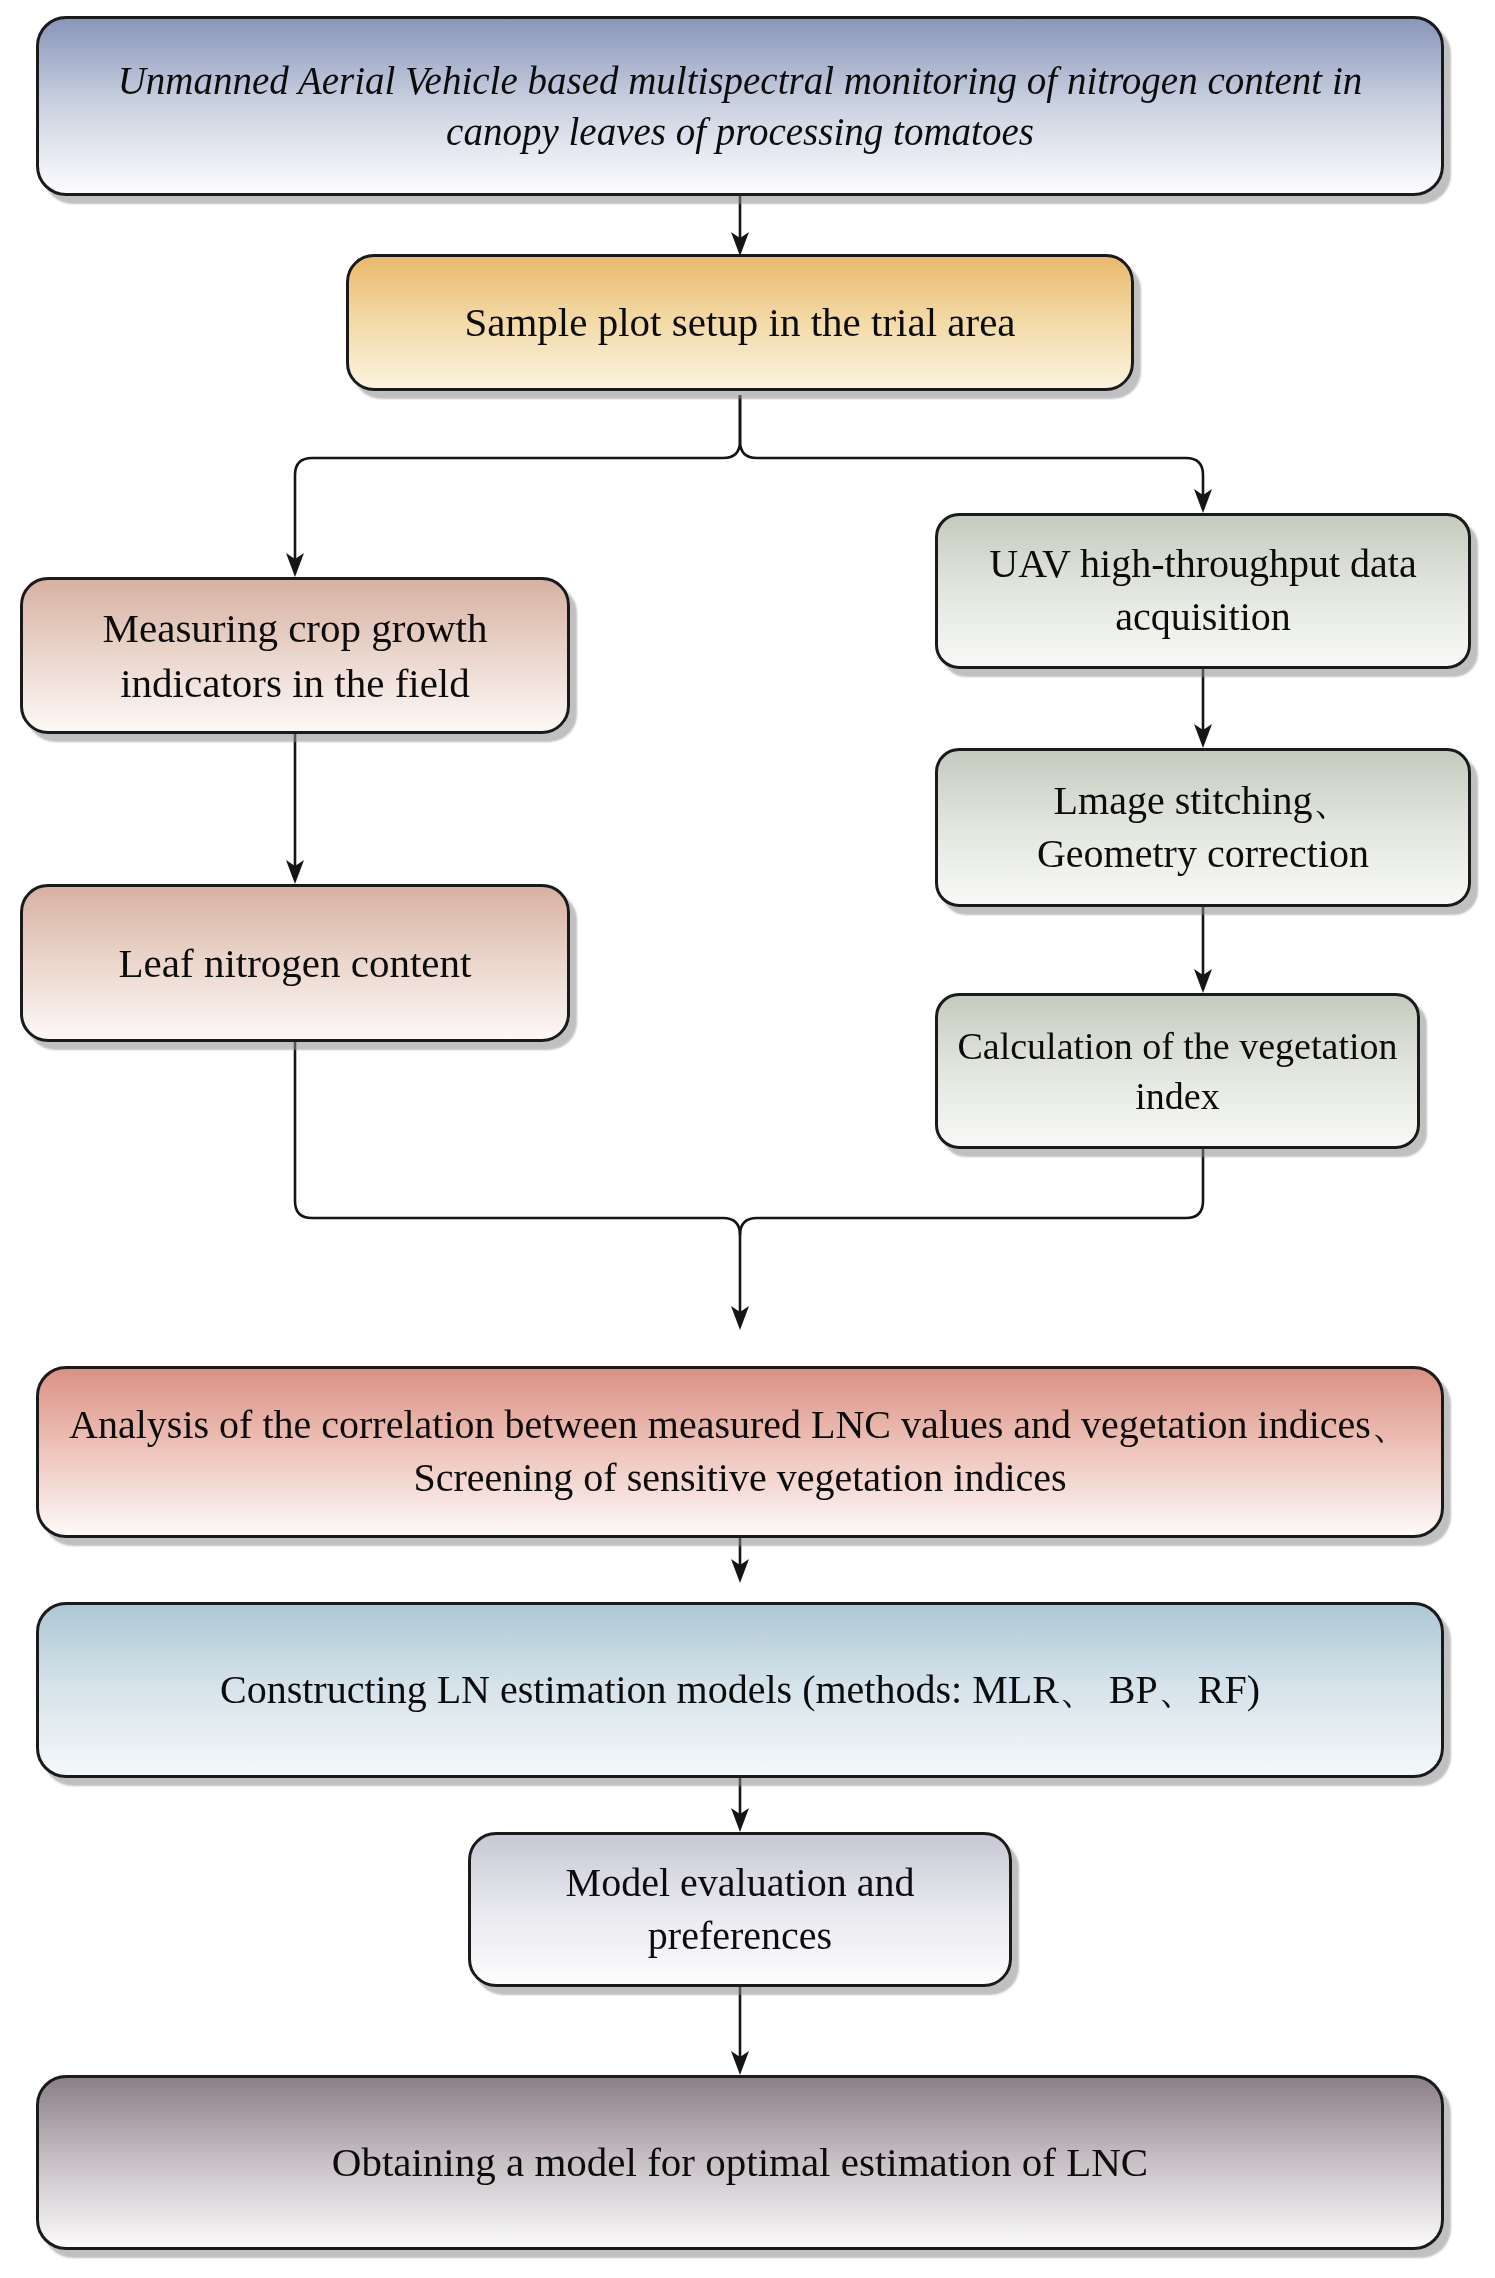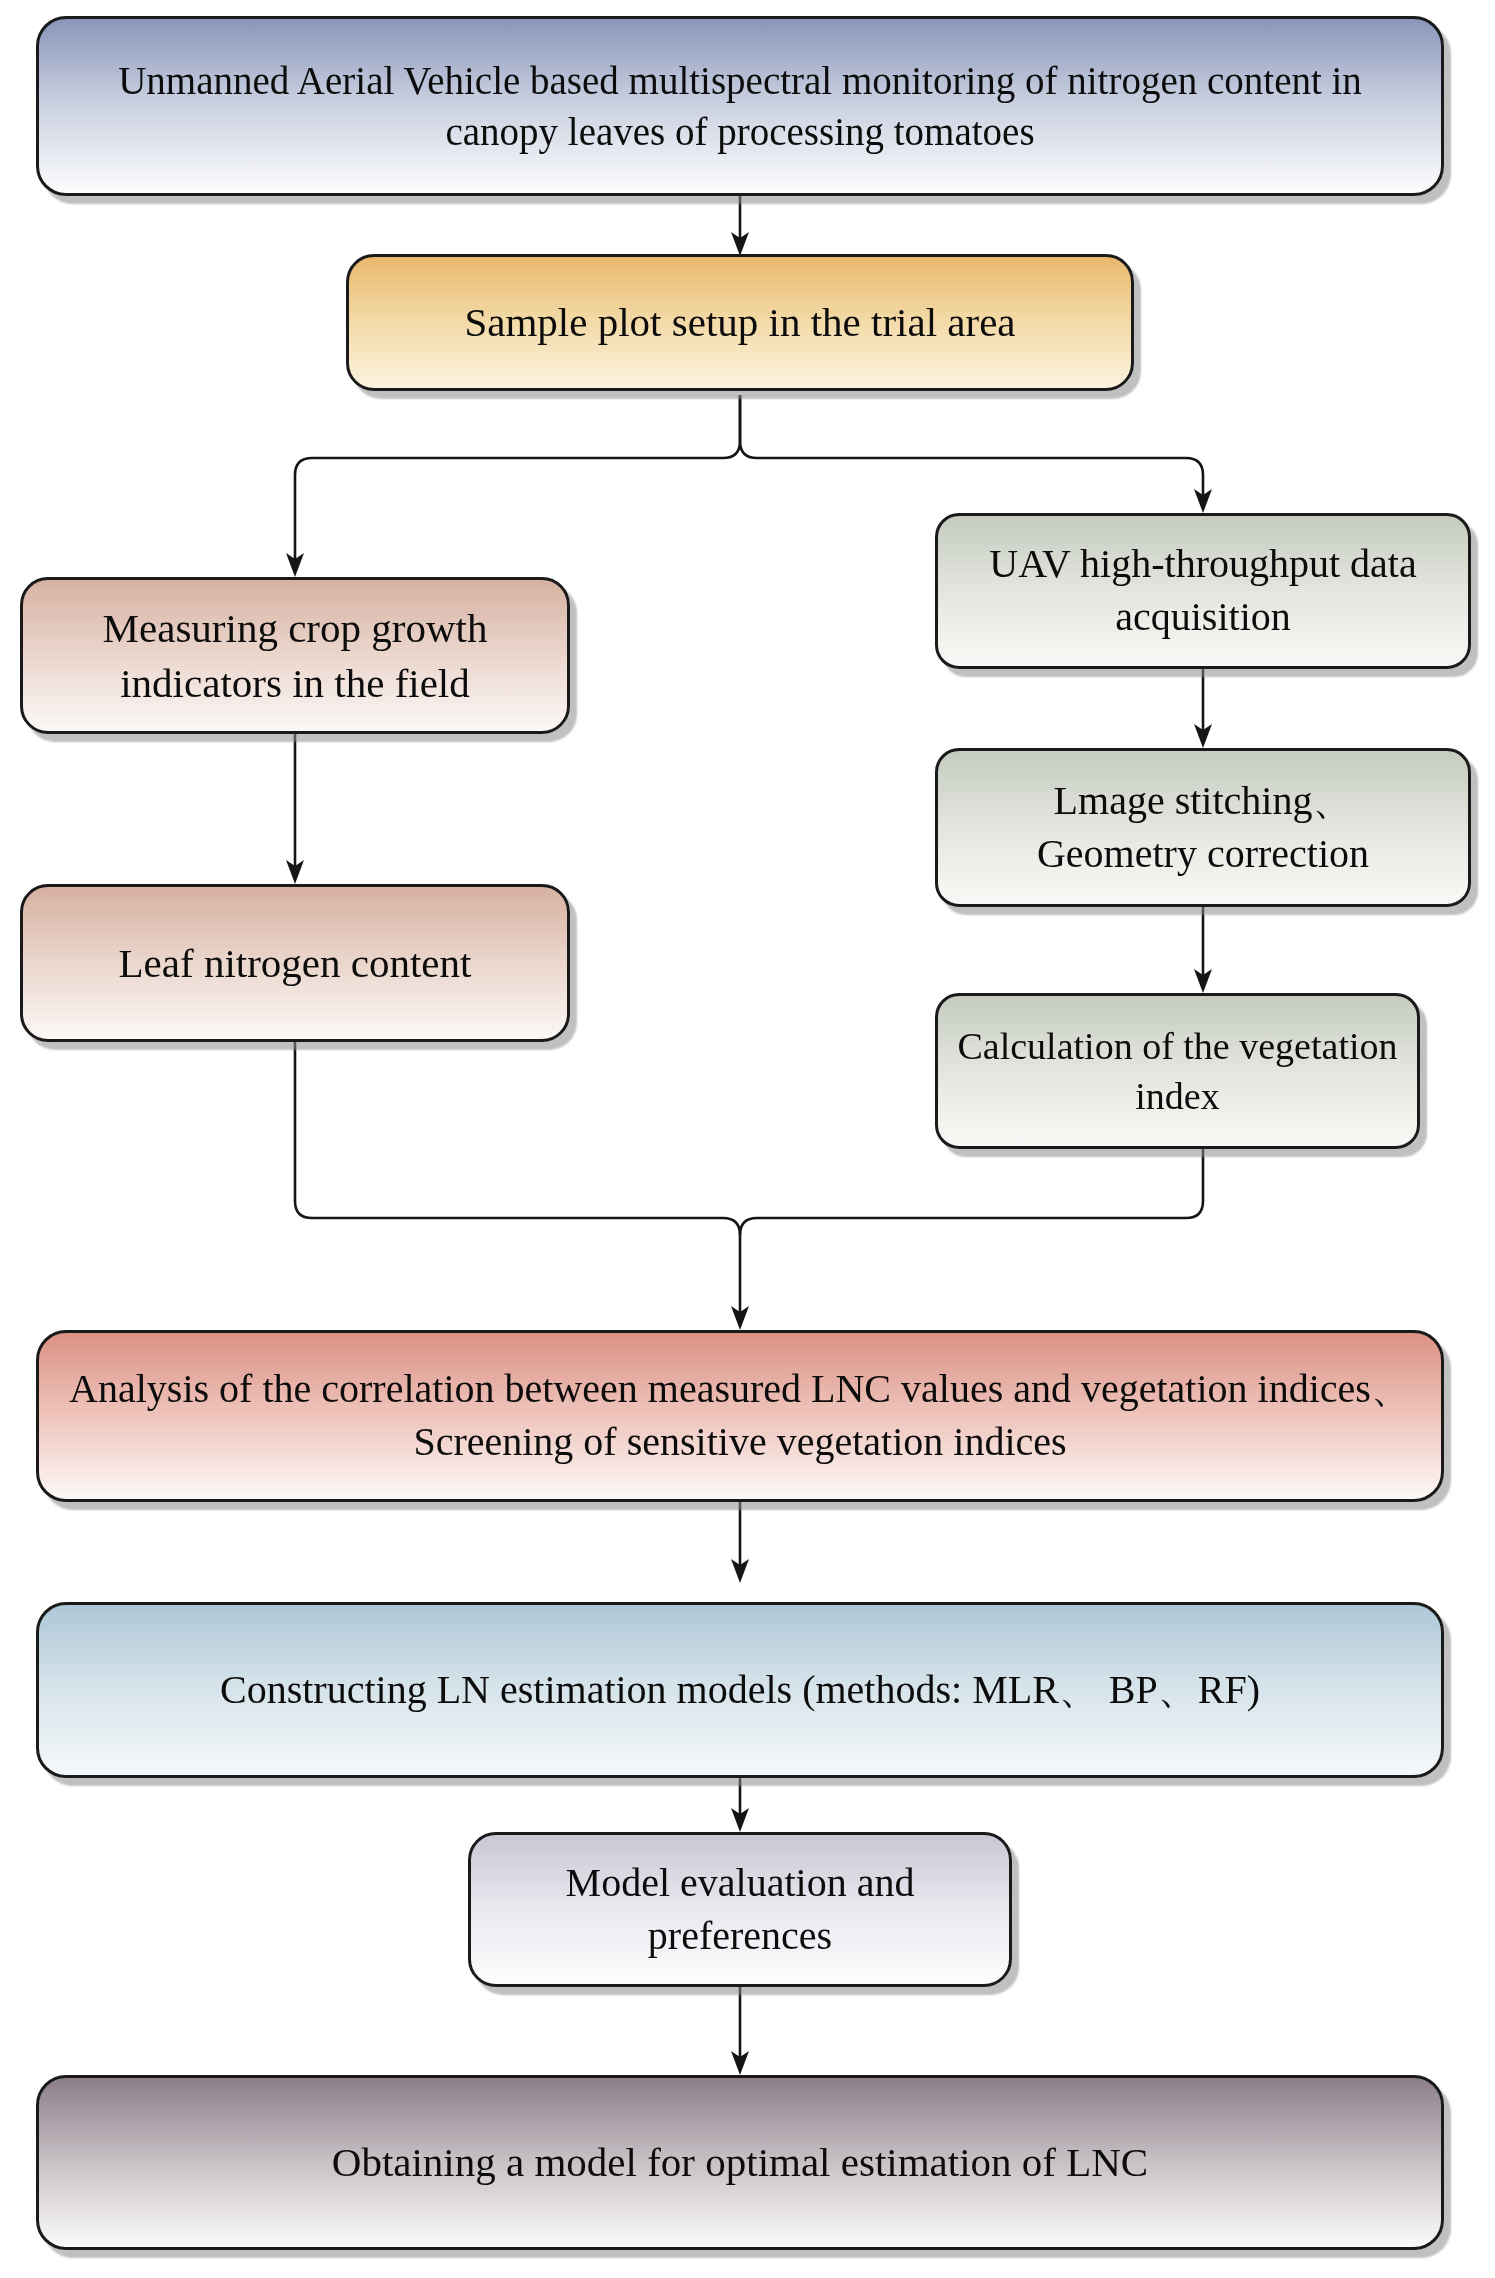--- a/index.html
+++ b/index.html
@@ -33,21 +33,21 @@
     justify-content: center;
     text-align: center;
     color: #0c0c0c;
     line-height: 1.32;
   }
   .node .lbl {
     display: inline-block;
   }
   
   #n-title        { left: 36px;  top: 16px;   width: 1408px; height: 180px; font-size: 39px; border-radius: 30px; }
-  #n-title .lbl   { width: 1260px; }
+  #n-title .lbl   { width: 1260px; font-style: italic; }
   #n-sample       { left: 346px; top: 254px;  width: 788px;  height: 137px; font-size: 41px; }
   #n-measuring    { left: 20px;  top: 577px;  width: 550px;  height: 157px; font-size: 41px; }
   #n-measuring .lbl { width: 480px; }
   #n-leaf         { left: 20px;  top: 884px;  width: 550px;  height: 158px; font-size: 41px; }
   #n-uav          { left: 935px; top: 513px;  width: 536px;  height: 156px; font-size: 40px; border-radius: 24px; }
   #n-uav .lbl     { width: 470px; }
   #n-stitching    { left: 935px; top: 748px;  width: 536px;  height: 159px; font-size: 40px; border-radius: 24px; }
   #n-stitching .lbl { width: 430px; }
   #n-vegindex     { left: 935px; top: 993px;  width: 485px;  height: 156px; font-size: 38px; border-radius: 24px; }
   #n-vegindex .lbl { width: 520px; }
@@ -128,21 +128,21 @@
   </div>
 
   <div class="node" id="n-stitching" style="background: linear-gradient(rgb(197, 203, 191) 0%, rgb(226, 229, 222) 48%, rgb(248, 249, 246) 100%);">
     <span class="lbl">Lmage stitching、 Geometry correction</span>
   </div>
 
   <div class="node" id="n-vegindex" style="background: linear-gradient(rgb(197, 203, 191) 0%, rgb(226, 229, 222) 48%, rgb(248, 249, 246) 100%);">
     <span class="lbl">Calculation of the vegetation index</span>
   </div>
 
-  <div class="node" id="n-analysis" style="background: linear-gradient(rgb(219, 145, 132) 0%, rgb(238, 195, 186) 48%, rgb(253, 249, 248) 100%);">
+  <div class="node" id="n-analysis" style="background: linear-gradient(rgb(219, 145, 132) 0%, rgb(238, 195, 186) 48%, rgb(253, 249, 248) 100%); margin-top: 36px;">
     <span class="lbl">Analysis of the correlation between measured LNC values and vegetation indices、 Screening of sensitive vegetation indices</span>
   </div>
 
   <div class="node" id="n-construct" style="background: linear-gradient(rgb(173, 200, 214) 0%, rgb(214, 227, 234) 48%, rgb(244, 248, 250) 100%);">
     <span class="lbl">Constructing LN estimation models (methods: MLR、 BP、RF)</span>
   </div>
 
   <div class="node" id="n-modeleval" style="background: linear-gradient(rgb(200, 200, 213) 0%, rgb(231, 231, 238) 48%, rgb(253, 253, 254) 100%);">
     <span class="lbl">Model evaluation and preferences</span>
   </div>

